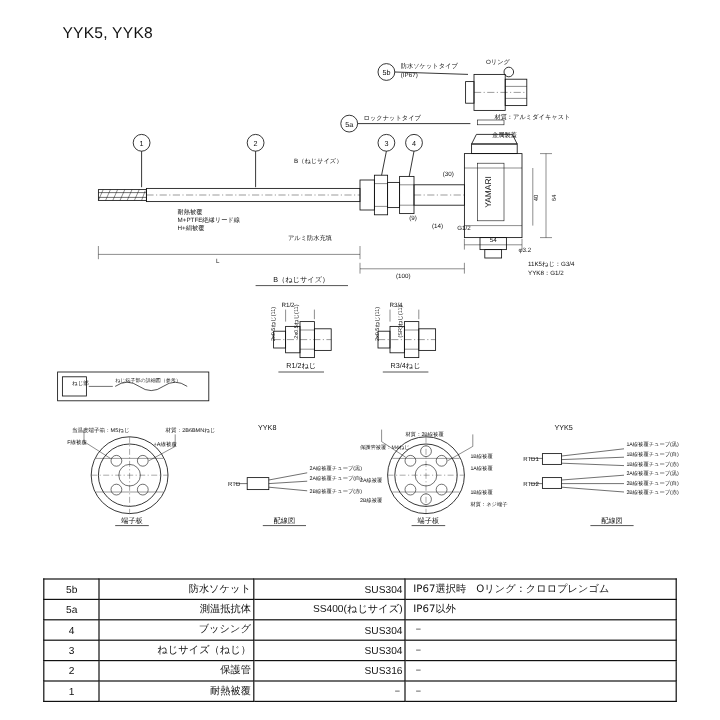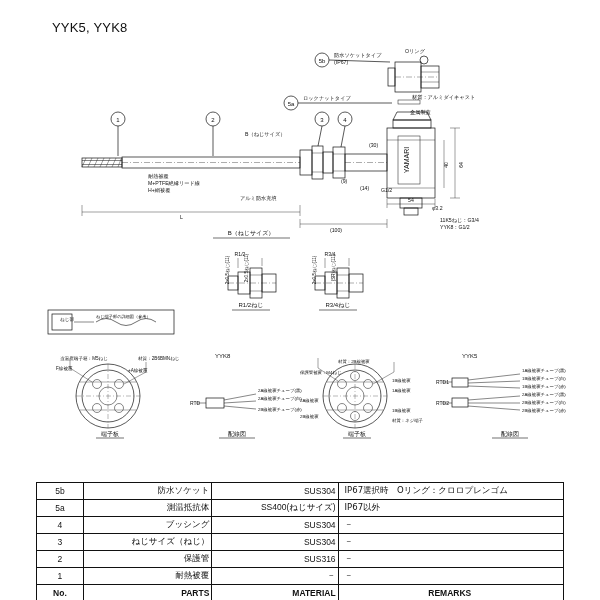--- a/index.html
+++ b/index.html
@@ -352,22 +352,16 @@
           <td class="c2 jp">保護管</td>
           <td class="c3">SUS316</td>
           <td class="c4 jp">－</td>
         </tr>
         <tr>
           <td class="c1">1</td>
           <td class="c2 jp">耐熱被覆</td>
           <td class="c3">－</td>
           <td class="c4 jp">－</td>
         </tr>
-        <tr class="header">
-          <td class="c1">No.</td>
-          <td class="c2">PARTS</td>
-          <td class="c3">MATERIAL</td>
-          <td class="c4">REMARKS</td>
-        </tr>
       </tbody>
   </table>
 
 </div>
 
 </body></html>

